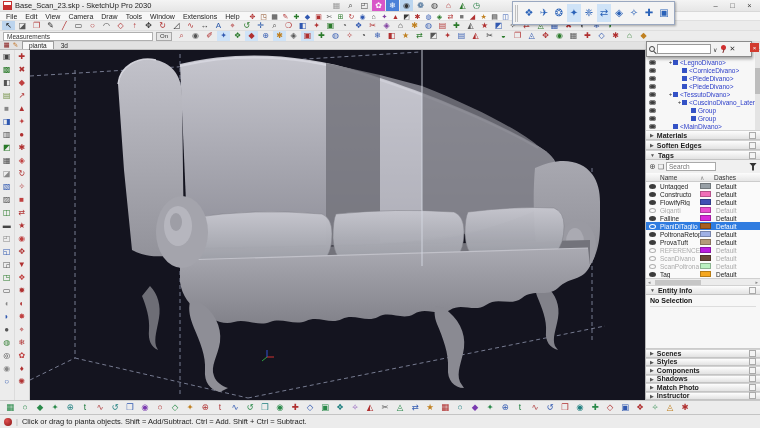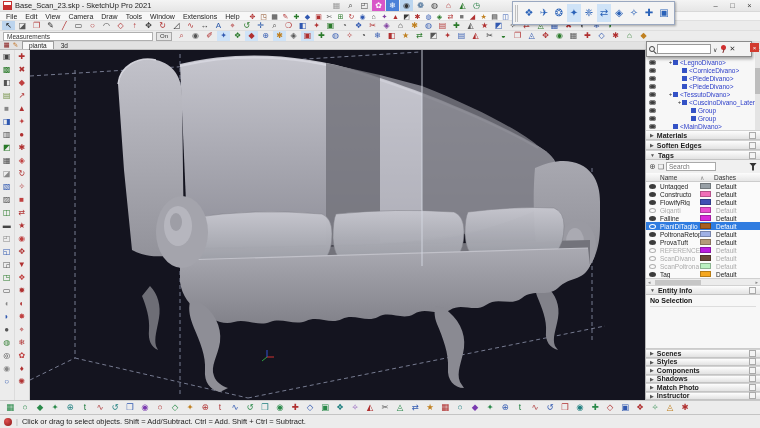--- a/index.html
+++ b/index.html
@@ -131,21 +131,21 @@
   .geo { width:8px; height:8px; border-radius:50%; background:radial-gradient(circle at 35% 35%,#e05050,#8a1515); flex:none; }
   .sdiv { color:#aaa; }
 </style>
 </head>
 <body>
 
 <div id="app">
 
   <div class="titlebar">
     <span class="appicon"></span>
-    <span class="title">Base_Scan_23.skp - SketchUp Pro 2021</span>
+    <span class="title">Base_Scan_23.skp - SketchUp Pro 2030</span>
     <div class="tb-cluster">
 
     <span class="icon i12" style="color: rgb(153, 153, 153);">▦</span>
         <span class="icon i12" style="color: rgb(34, 34, 34);">⌕</span>
         <span class="icon i12" style="color: rgb(68, 68, 68);">◰</span>
         <span class="icon i12" style="color: rgb(255, 255, 255); background: rgb(216, 85, 200);">✿</span>
         <span class="icon i12" style="color: rgb(255, 255, 255); background: rgb(74, 128, 216);">❄</span>
         <span class="icon i12" style="color: rgb(51, 51, 51); background: rgb(188, 214, 240);">◉</span>
         <span class="icon i12" style="color: rgb(42, 88, 136);">❁</span>
         <span class="icon i12" style="color: rgb(51, 51, 51);">◍</span>
@@ -736,21 +736,21 @@
       <span class="icon bi" style="color: rgb(48, 88, 176);">▣</span>
       <span class="icon bi" style="color: rgb(176, 48, 48);">❖</span>
       <span class="icon bi" style="color: rgb(42, 138, 74);">✧</span>
       <span class="icon bi" style="color: rgb(192, 128, 32);">◬</span>
       <span class="icon bi" style="color: rgb(176, 48, 48);">✱</span>
     </div>
 
   <div class="statusbar">
     <span class="geo"></span>
     <span class="sdiv">|</span>
-    <span>Click or drag to select objects. Shift = Add/Subtract. Ctrl = Add. Shift + Ctrl = Subtract.</span>
+    <span>Click or drag to pianta objects. Shift = Add/Subtract. Ctrl = Add. Shift + Ctrl = Subtract.</span>
   </div>
 
   <div class="search-overlay">
     <span class="mag"></span>
     <input placeholder="" style="">
     <span class="vbtn">∨</span>
     <span class="pin"></span>
     <span class="ovclose">✕</span>
   </div>
   <div class="panel-close">×</div>

